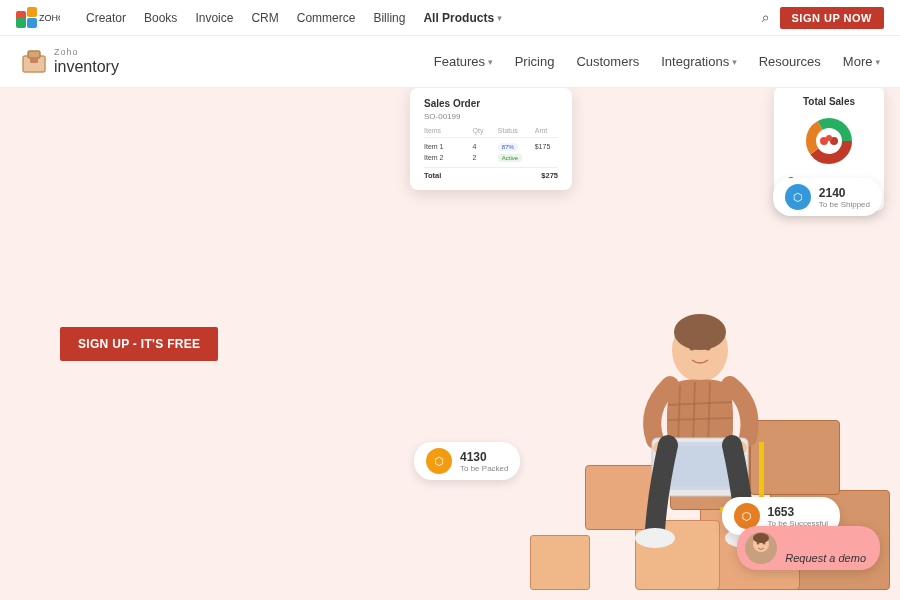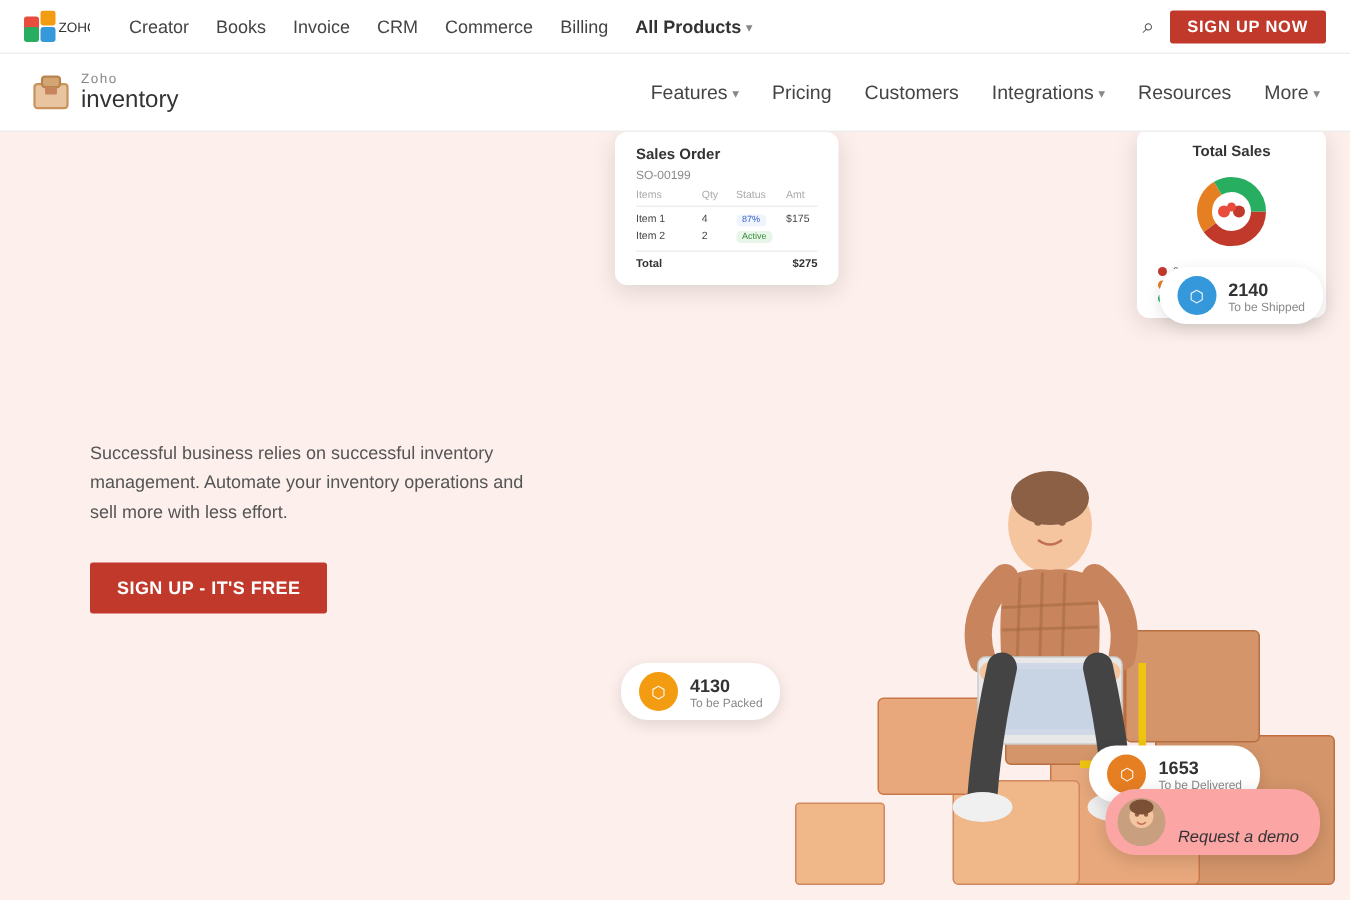--- a/index.html
+++ b/index.html
@@ -192,21 +192,21 @@
       position: absolute;
       background: #fff;
       border-radius: 8px;
       box-shadow: 0 4px 16px rgba(0,0,0,0.13);
       padding: 10px 14px;
     }
 
     .sales-order-card {
       top: 14px;
       left: 30px;
-      width: 149px;
+      width: 162px;
       z-index: 5;
     }
     .card-title {
       font-size: 10px;
       font-weight: bold;
       color: #333;
       margin-bottom: 3px;
     }
     .card-subtitle {
       font-size: 8px;
@@ -239,21 +239,21 @@
       color: #333;
       margin-top: 4px;
       border-top: 1px solid #eee;
       padding-top: 3px;
       align-items: center;
     }
 
     .total-sales-card {
       top: 10px;
       right: 20px;
-      width: 126px;
+      width: 110px;
       z-index: 5;
       text-align: center;
     }
     .donut-chart {
       width: 50px;
       height: 50px;
       margin: 6px auto;
     }
     .donut-legend {
       display: flex;
@@ -410,21 +410,20 @@
     <span class="main-nav-link more">
       <span>More</span>
       <span class="chevron">▾</span>
     </span>
   </div>
 </nav>
 
 <section class="hero">
 
   <div class="hero-content">
-    <p class="hero-subtitle">Successful business relies on successful inventory management. Automate your inventory operations and sell more with less effort.</p>
     <div class="hero-buttons">
       <button class="btn-primary">SIGN UP - IT'S FREE</button>
     </div>
   </div>
 
   <div class="hero-image-area">
 
     <div style="position:absolute;right:0;bottom:0;width:480px;height:380px;">
 
       <div style="position:absolute;right:10px;bottom:0;width:120px;height:100px;background:#d4956a;border-radius:4px;border:1px solid #c07040;"></div>
@@ -548,21 +547,21 @@
       <div>
         <div class="badge-num">2140</div>
         <div class="badge-label">To be Shipped</div>
       </div>
     </div>
 
     <div class="card badge-card deliver-card" style="position:absolute;bottom:55px;right:60px;">
       <div class="badge-icon gold">⬡</div>
       <div>
         <div class="badge-num">1653</div>
-        <div class="badge-label">To be Delivered</div>
+        <div class="badge-label">To be Successful</div>
       </div>
     </div>
   </div>
 
   <div class="demo-widget">
     <div class="demo-avatar">
       <svg viewBox="0 0 32 32" xmlns="http://www.w3.org/2000/svg">
         <circle cx="16" cy="12" r="8" fill="#f5c5a0"></circle>
         <ellipse cx="16" cy="28" rx="12" ry="8" fill="#c8a080"></ellipse>
         <circle cx="13" cy="11" r="1.5" fill="#8B6045"></circle>

